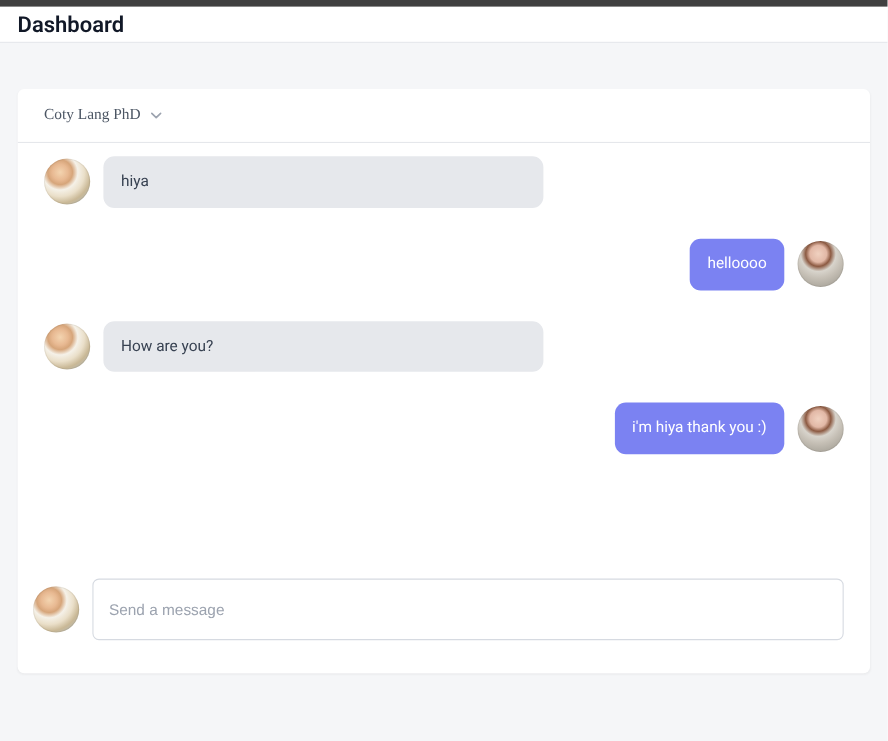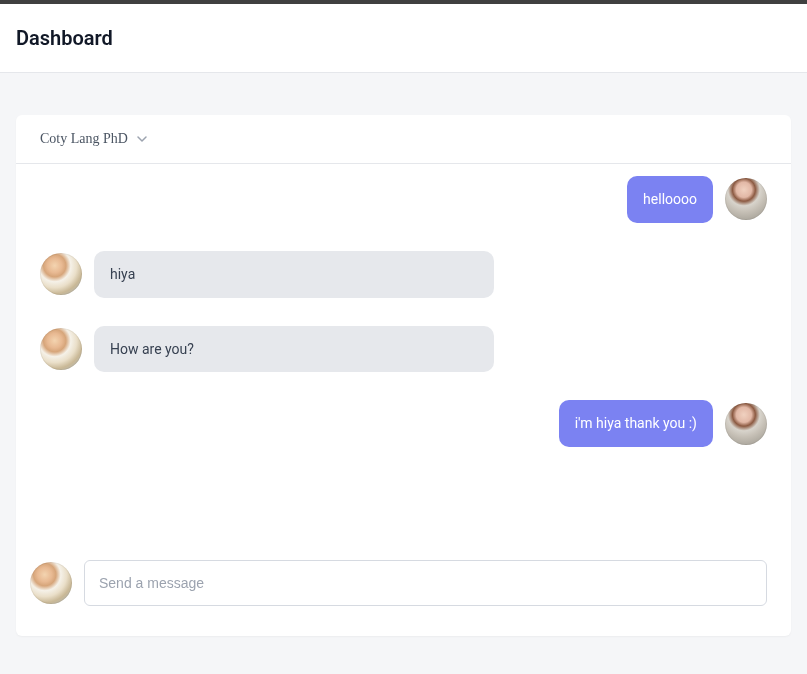--- a/index.html
+++ b/index.html
@@ -9,23 +9,23 @@
     }
     body {
       font-family: -apple-system, BlinkMacSystemFont, "Segoe UI", Roboto, "Helvetica Neue", Arial, sans-serif;
       background: #f5f6f8;
       width: 807px;
       height: 674px;
       overflow: hidden;
     }
     .header-bar {
       background: #ffffff;
-      border-top: 4px solid #404040;
+      border-top: 6px solid #404040;
       border-bottom: 1px solid #e5e7eb;
-      padding: 22px 16px;
+      padding: 4px 16px;
     }
     .header-title {
       font-size: 20px;
       font-weight: 600;
       color: #111827;
     }
     .content-wrap {
       padding: 42px 16px 16px 16px;
     }
     .card {
@@ -100,21 +100,21 @@
       align-items: center;
       gap: 12px;
       padding: 16px 24px 30px 14px;
     }
     .composer .avatar {
       width: 42px;
       height: 42px;
     }
     .message-input {
       flex: 1;
-      height: 46px;
+      height: 56px;
       border: 1px solid #d6dae1;
       border-radius: 6px;
       padding: 0 14px;
       font-size: 14px;
       color: #374151;
       outline: none;
     }
     .message-input::placeholder {
       color: #9ca3af;
     }
@@ -133,28 +133,28 @@
       <span class="contact-name">Coty Lang PhD</span>
       <span class="chevron">
         <svg width="12" height="12" viewBox="0 0 12 12" fill="none">
             <path d="M2 4l4 4 4-4" stroke="currentColor" stroke-width="1.5" stroke-linecap="round" stroke-linejoin="round"></path>
           </svg>
       </span>
     </div>
 
     <div class="chat-body">
 
+      <div class="msg-row incoming">
+        <div class="avatar other"></div>
+        <div class="bubble incoming">hiya</div>
+      </div>
+
       <div class="msg-row outgoing">
         <div class="bubble outgoing">helloooo</div>
         <div class="avatar me"></div>
-      </div>
-
-      <div class="msg-row incoming">
-        <div class="avatar other"></div>
-        <div class="bubble incoming">hiya</div>
       </div>
 
       <div class="msg-row incoming">
         <div class="avatar other"></div>
         <div class="bubble incoming">How are you?</div>
       </div>
 
       <div class="msg-row outgoing">
         <div class="bubble outgoing">i'm hiya thank you :)</div>
         <div class="avatar me"></div>

